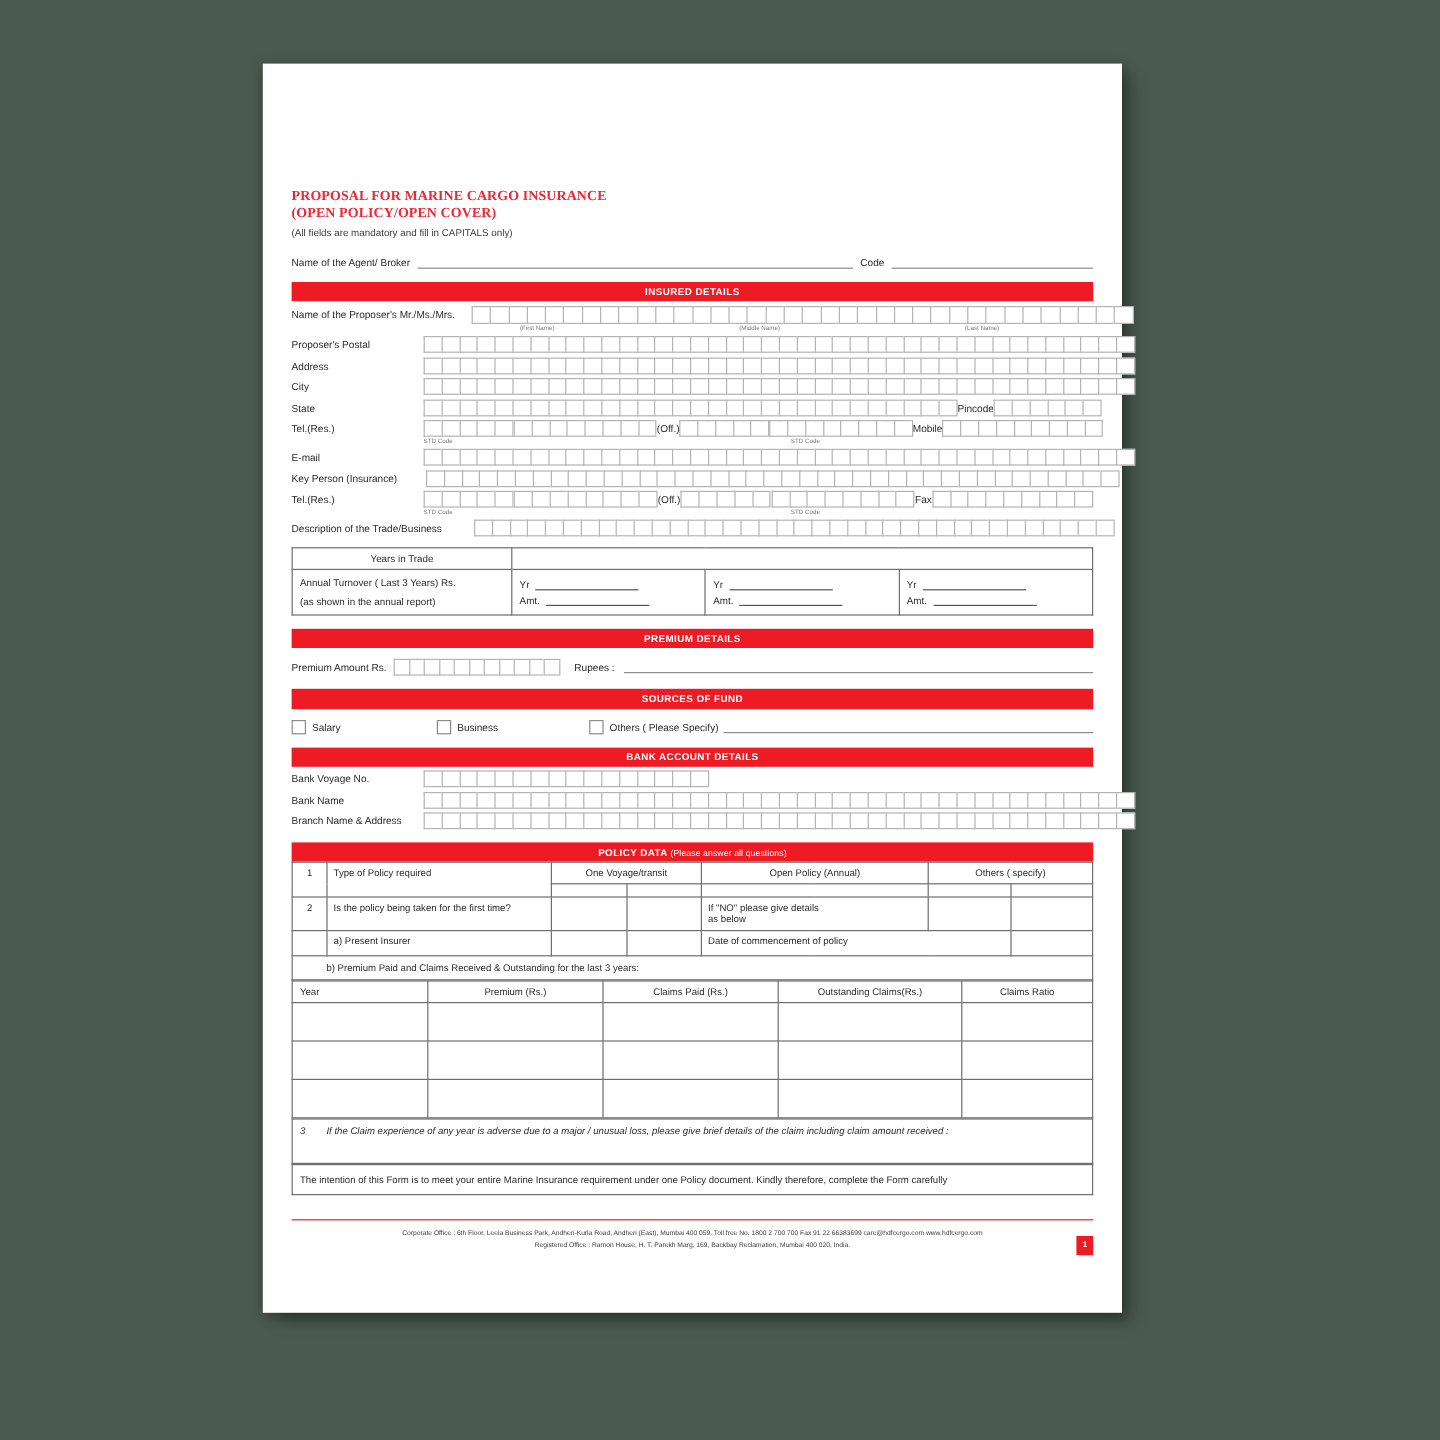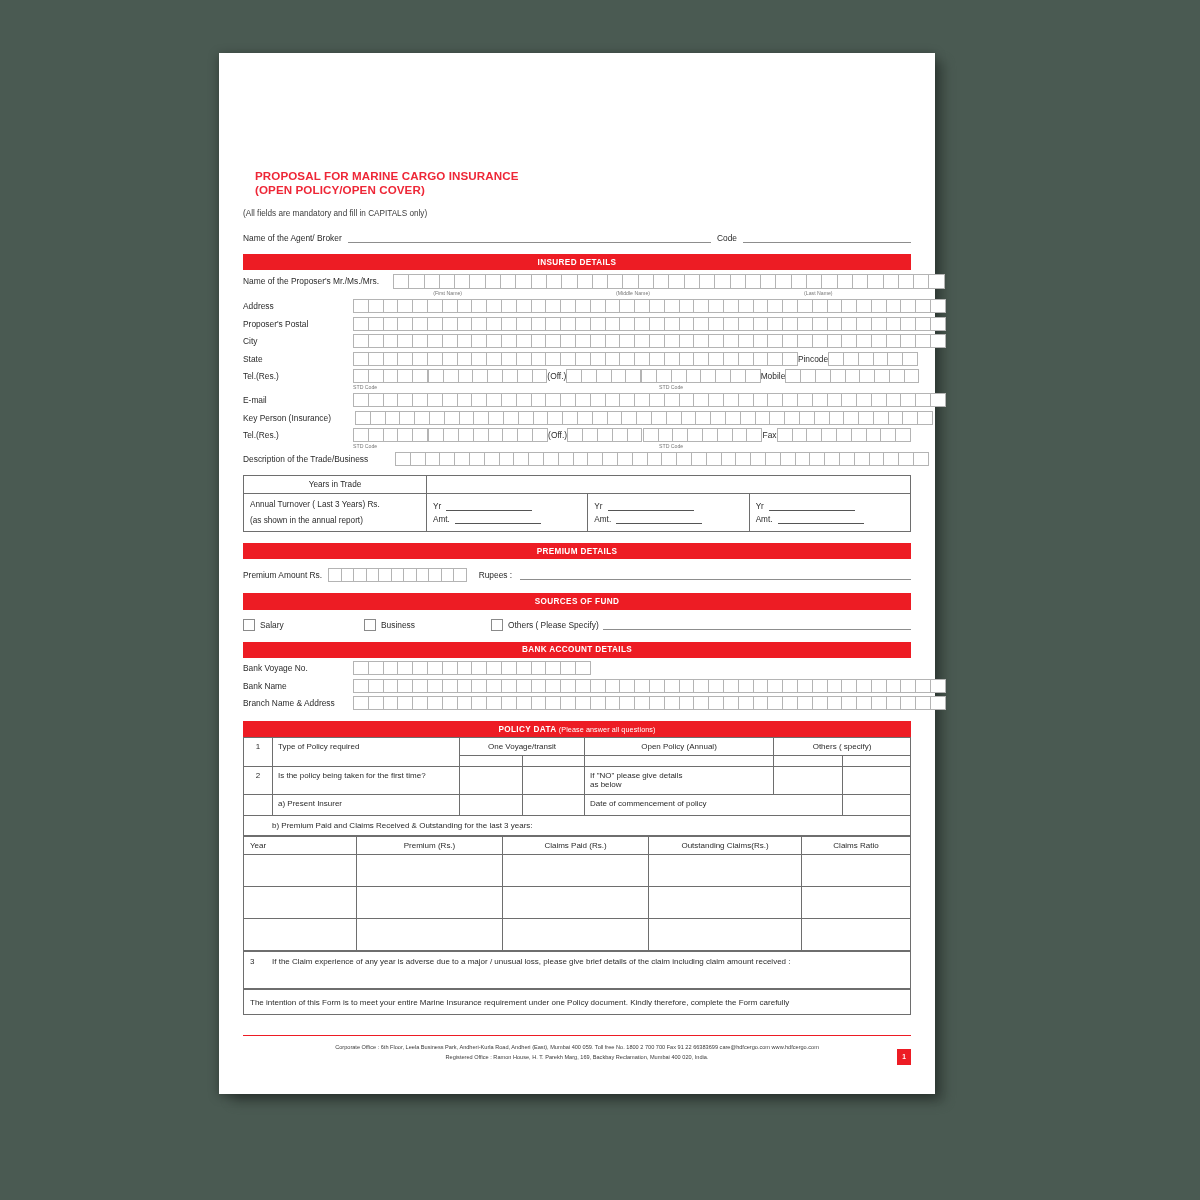--- a/index.html
+++ b/index.html
@@ -26,21 +26,21 @@
   .flame{width:100%;height:68px;display:block;}
   .logo-pill{
     display:inline-block;background:#1a1a1a;color:#fff;
     border-radius:11px;padding:5px 14px 6px;font-size:15.5px;
     font-weight:bold;letter-spacing:-.2px;line-height:1;
   }
 
   
   .title{
     color:#EE2737;font-weight:bold;font-size:11.6px;line-height:1.22;
-    letter-spacing:.1px;margin:12px;
+    letter-spacing:.1px;margin:0;font-family:Liberation Serif, serif;
   }
   .subtitle{font-size:8.2px;color:#3b3b3b;margin-top:5px;}
 
   .agentline{
     display:flex;align-items:flex-end;gap:6px;margin-top:15px;font-size:8.4px;color:#2b2b2b;
   }
   .rule{flex:1;border-bottom:1px solid #8d8d8d;height:9px;}
   .rule.w-code{flex:0 0 168px;}
 
   
@@ -94,21 +94,21 @@
   .h14{height:11px;}
   .h22{height:21px;}
 
   .claims{width:100%;font-size:8px;color:#2b2b2b;table-layout:fixed;margin-top:0;}
   .claims td{border:1px solid #6e6e6e;padding:4px 6px;}
   .claims td.c{text-align:center;}
   .claims tr.empty td{height:23px;}
 
   .fullrow{width:100%;font-size:8px;color:#2b2b2b;}
   .fullrow td{border:1px solid #6e6e6e;padding:5px 6px;margin-left:12px;}
-  .q3 td{height:26px;vertical-align:top;}
+  .q3 td{height:26px;vertical-align:top;font-style:italic;}
   .note td{height:14px;vertical-align:middle;}
   .q3 .qn{display:inline-block;width:22px;}
 
   
   .foot-rule{border-top:1.4px solid #ED1C24;margin-top:20px;}
   .foot{margin-top:7px;text-align:center;font-size:5.6px;color:#3a3a3a;line-height:1.75;position:relative;}
   .pagebox{
     position:absolute;right:0;bottom:-2px;background:#ED1C24;color:#fff;
     font-size:6.6px;font-weight:bold;padding:2px 5px;
   }
@@ -180,67 +180,67 @@
             <i style="width: 14.3px;"></i>
           </span>
       </div>
       <div class="name-caps">
         <span class="capt" style="width:196px;">(First Name)</span>
         <span class="capt" style="width:196px;">(Middle Name)</span>
         <span class="capt" style="width:196px;">(Last Name)</span>
       </div>
 
       <div class="frow">
+        <span class="flabel lbl-110">Proposer's Postal</span>
+        <span class="comb" id="c-addr1">
+            <i style="width: 13.8px;"></i>
+            <i style="width: 13.8px;"></i>
+            <i style="width: 13.8px;"></i>
+            <i style="width: 13.8px;"></i>
+            <i style="width: 13.8px;"></i>
+            <i style="width: 13.8px;"></i>
+            <i style="width: 13.8px;"></i>
+            <i style="width: 13.8px;"></i>
+            <i style="width: 13.8px;"></i>
+            <i style="width: 13.8px;"></i>
+            <i style="width: 13.8px;"></i>
+            <i style="width: 13.8px;"></i>
+            <i style="width: 13.8px;"></i>
+            <i style="width: 13.8px;"></i>
+            <i style="width: 13.8px;"></i>
+            <i style="width: 13.8px;"></i>
+            <i style="width: 13.8px;"></i>
+            <i style="width: 13.8px;"></i>
+            <i style="width: 13.8px;"></i>
+            <i style="width: 13.8px;"></i>
+            <i style="width: 13.8px;"></i>
+            <i style="width: 13.8px;"></i>
+            <i style="width: 13.8px;"></i>
+            <i style="width: 13.8px;"></i>
+            <i style="width: 13.8px;"></i>
+            <i style="width: 13.8px;"></i>
+            <i style="width: 13.8px;"></i>
+            <i style="width: 13.8px;"></i>
+            <i style="width: 13.8px;"></i>
+            <i style="width: 13.8px;"></i>
+            <i style="width: 13.8px;"></i>
+            <i style="width: 13.8px;"></i>
+            <i style="width: 13.8px;"></i>
+            <i style="width: 13.8px;"></i>
+            <i style="width: 13.8px;"></i>
+            <i style="width: 13.8px;"></i>
+            <i style="width: 13.8px;"></i>
+            <i style="width: 13.8px;"></i>
+            <i style="width: 13.8px;"></i>
+            <i style="width: 13.8px;"></i>
+          </span>
+      </div>
+      <div class="frow">
         <span class="flabel lbl-110">Address</span>
         <span class="comb" id="c-addr2">
-            <i style="width: 13.8px;"></i>
-            <i style="width: 13.8px;"></i>
-            <i style="width: 13.8px;"></i>
-            <i style="width: 13.8px;"></i>
-            <i style="width: 13.8px;"></i>
-            <i style="width: 13.8px;"></i>
-            <i style="width: 13.8px;"></i>
-            <i style="width: 13.8px;"></i>
-            <i style="width: 13.8px;"></i>
-            <i style="width: 13.8px;"></i>
-            <i style="width: 13.8px;"></i>
-            <i style="width: 13.8px;"></i>
-            <i style="width: 13.8px;"></i>
-            <i style="width: 13.8px;"></i>
-            <i style="width: 13.8px;"></i>
-            <i style="width: 13.8px;"></i>
-            <i style="width: 13.8px;"></i>
-            <i style="width: 13.8px;"></i>
-            <i style="width: 13.8px;"></i>
-            <i style="width: 13.8px;"></i>
-            <i style="width: 13.8px;"></i>
-            <i style="width: 13.8px;"></i>
-            <i style="width: 13.8px;"></i>
-            <i style="width: 13.8px;"></i>
-            <i style="width: 13.8px;"></i>
-            <i style="width: 13.8px;"></i>
-            <i style="width: 13.8px;"></i>
-            <i style="width: 13.8px;"></i>
-            <i style="width: 13.8px;"></i>
-            <i style="width: 13.8px;"></i>
-            <i style="width: 13.8px;"></i>
-            <i style="width: 13.8px;"></i>
-            <i style="width: 13.8px;"></i>
-            <i style="width: 13.8px;"></i>
-            <i style="width: 13.8px;"></i>
-            <i style="width: 13.8px;"></i>
-            <i style="width: 13.8px;"></i>
-            <i style="width: 13.8px;"></i>
-            <i style="width: 13.8px;"></i>
-            <i style="width: 13.8px;"></i>
-          </span>
-      </div>
-      <div class="frow">
-        <span class="flabel lbl-110">Proposer's Postal</span>
-        <span class="comb" id="c-addr1">
             <i style="width: 13.8px;"></i>
             <i style="width: 13.8px;"></i>
             <i style="width: 13.8px;"></i>
             <i style="width: 13.8px;"></i>
             <i style="width: 13.8px;"></i>
             <i style="width: 13.8px;"></i>
             <i style="width: 13.8px;"></i>
             <i style="width: 13.8px;"></i>
             <i style="width: 13.8px;"></i>
             <i style="width: 13.8px;"></i>

